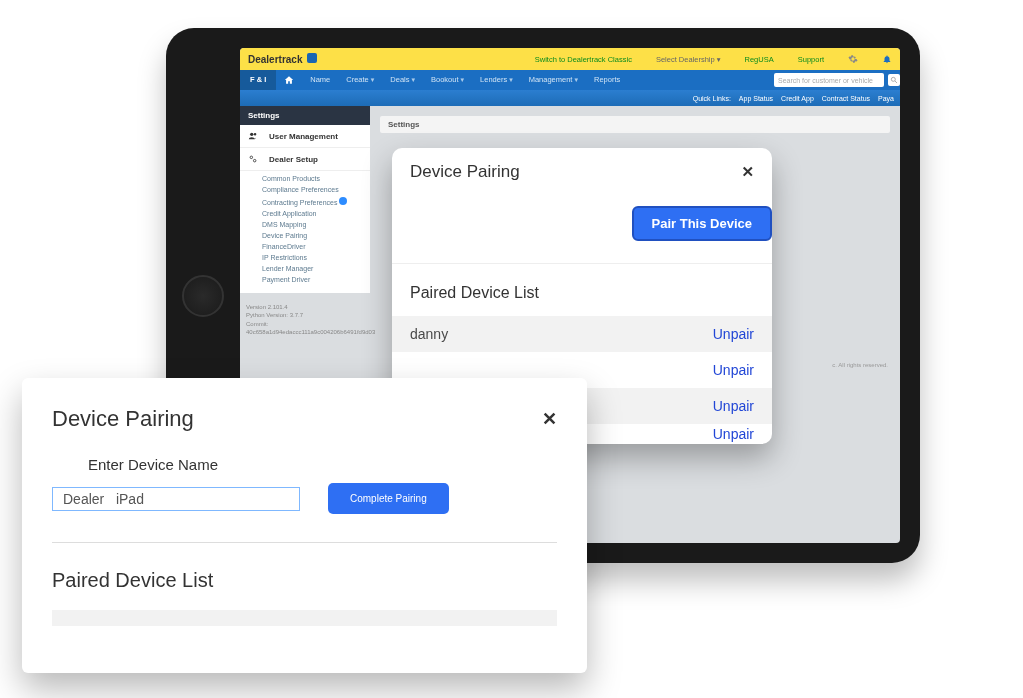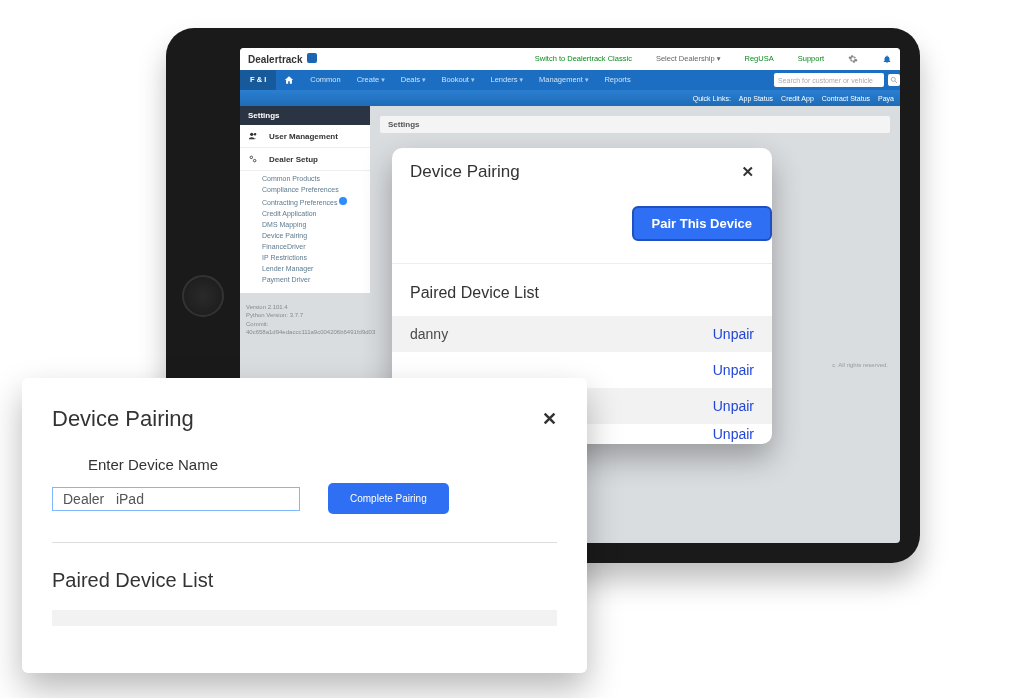--- a/index.html
+++ b/index.html
@@ -4,24 +4,24 @@
   <style>
     * { margin: 0; padding: 0; box-sizing: border-box; font-family: Arial, Helvetica, sans-serif; }
     body { width: 1023px; height: 698px; background: #fff; position: relative; overflow: hidden; }
 
     
     .tablet { position: absolute; left: 166px; top: 28px; width: 754px; height: 535px; background: #1a1a1a; border-radius: 28px; box-shadow: 0 18px 28px rgba(0,0,0,.25); }
     .home-btn { position: absolute; left: 16px; top: 50%; transform: translateY(-50%); width: 42px; height: 42px; border: 2px solid #333; border-radius: 50%; background: radial-gradient(circle, #2a2a2a, #1a1a1a); }
     .screen { position: absolute; left: 74px; top: 20px; right: 20px; bottom: 20px; background: #dadde0; border-radius: 4px; overflow: hidden; }
 
     
-    .topbar { display: flex; align-items: center; justify-content: space-between; height: 22px; background: #ffffff; padding: 0 8px; font-size: 7.5px; }
+    .topbar { display: flex; align-items: center; justify-content: space-between; height: 22px; background: #fde047; padding: 0 8px; font-size: 7.5px; }
     .brand { font-weight: bold; color: #333; font-size: 10px; }
     .brand-badge { display: inline-block; width: 10px; height: 10px; background: #1a66b3; border-radius: 2px; margin-left: 2px; }
-    .top-right { display: flex; align-items: center; gap: 24px; color: #0b8b1e; }
+    .top-right { display: flex; align-items: flex-end; gap: 24px; color: #0b8b1e; }
     .top-right .grey { color: #666; }
     .top-right svg { vertical-align: middle; }
 
     
     .nav { display: flex; align-items: center; height: 20px; background: #1b6ec2; font-size: 7.5px; color: #cfe3f5; }
     .nav .fi { background: #165a9b; padding: 0 10px; line-height: 20px; font-weight: bold; color: #fff; }
     .nav .home-icon { padding: 0 8px; display: flex; align-items: center; }
     .nav .item { padding: 0 8px; display: flex; align-items: center; gap: 2px; line-height: 20px; }
     .nav .chev { font-size: 7px; opacity: .8; }
     .nav .spacer { flex: 1; }
@@ -107,21 +107,21 @@
     </div>
 
     <div class="nav">
       <div class="fi">F &amp; I</div>
       <div class="home-icon">
         <svg width="10" height="10" viewBox="0 0 24 24" fill="#fff">
             <path d="M12 3l10 9h-3v9h-5v-6h-4v6H5v-9H2z"></path>
           </svg>
       </div>
       <div class="item">
-          <span>Common</span>
+          <span>Name</span>
         </div>
       <div class="item">
           <span>Create</span>
           <span class="chev">▾</span>
         </div>
       <div class="item">
           <span>Deals</span>
           <span class="chev">▾</span>
         </div>
       <div class="item">

